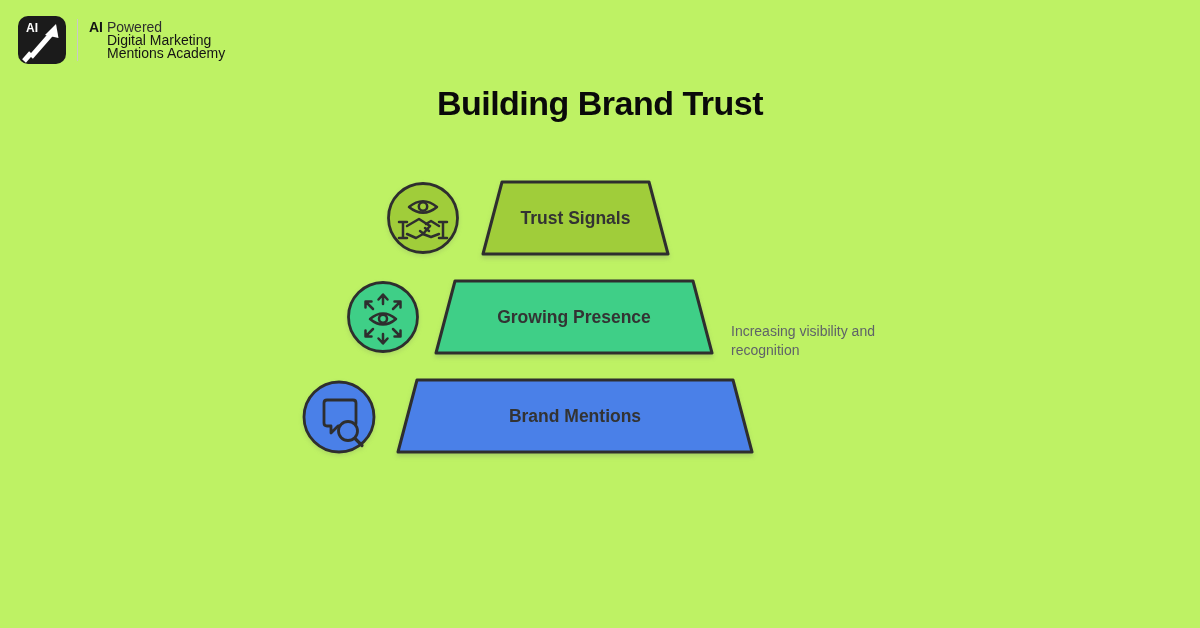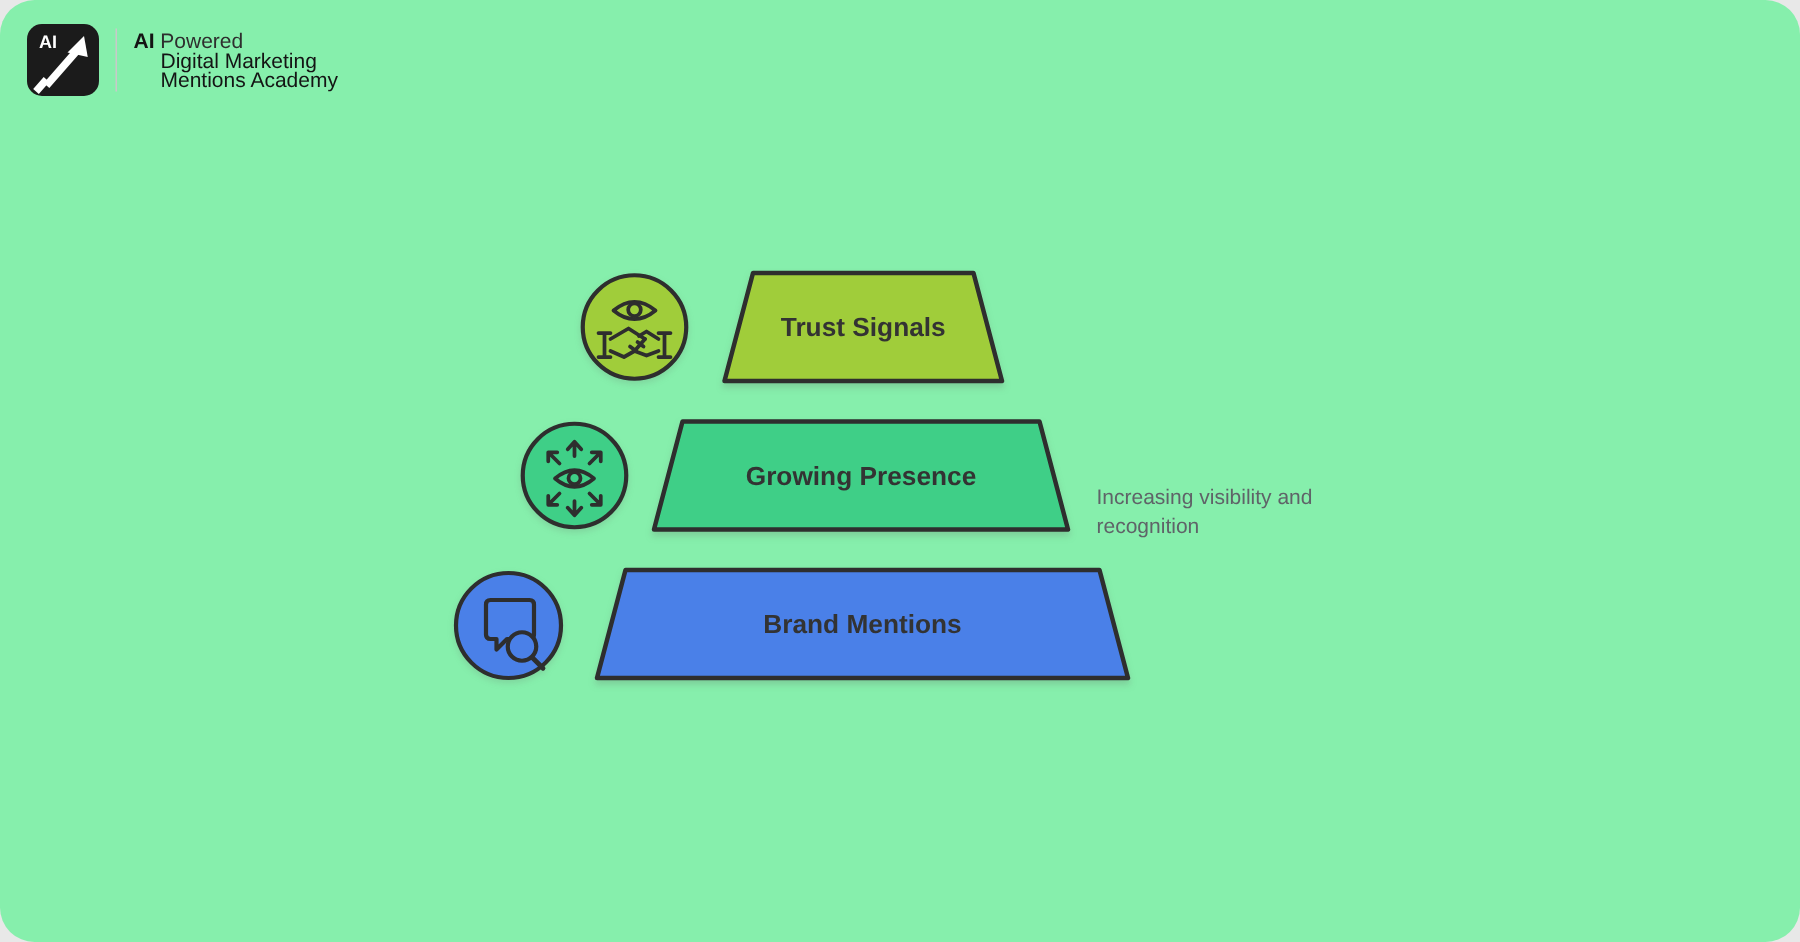--- a/index.html
+++ b/index.html
@@ -1,19 +1,19 @@
 <!DOCTYPE html>
 <html><head>
 <meta charset="utf-8">
 <style>
   html,body{margin:0;padding:0;}
   body{background:#e8e8e8;font-family:"Liberation Sans",sans-serif;}
   .canvas{
-    position:relative;width:1200px;height:628px;background:#86efac;
-    overflow:hidden;margin:0 auto;border-radius:23px;
+    position:relative;width:1200px;height:628px;background:#bef264;
+    overflow:hidden;margin:0 auto;
   }
   
   .logo-wrap{position:absolute;left:18px;top:16px;display:flex;align-items:center;}
   .logo-box{
     width:48px;height:48px;background:#1b1b1b;border-radius:10px;
     position:relative;flex:0 0 auto;
   }
   .logo-box svg{position:absolute;left:0;top:0;}
   .logo-divider{width:1px;height:42px;background:#c9c9c9;margin-left:11px;}
   .logo-text{margin-left:11px;line-height:13px;padding-top:1px;}
@@ -64,20 +64,21 @@
       </svg>
     </div>
     <div class="logo-divider"></div>
     <div class="logo-text">
       <div class="logo-line1"><span class="b">AI</span><span> Powered</span></div>
       <div class="logo-line2">Digital Marketing</div>
       <div class="logo-line2">Mentions Academy</div>
     </div>
   </div>
 
+  <div class="title">Building Brand Trust</div>
 
   <svg class="icon-svg icon-1" width="74" height="74" viewBox="0 0 74 74">
     <circle cx="37" cy="37" r="34.5" stroke="#2e2e2e" stroke-width="2.8" fill="#a0cd3a"></circle>
     <path class="stroke" d="M23 26 Q37 14.5 51 26 Q37 37.5 23 26 Z"></path>
     <circle class="stroke" cx="37" cy="25.5" r="4.2"></circle>
     <path class="stroke" d="M13 41 h8 M17 41 v16 M13 57 h8"></path>
     <path class="stroke" d="M53 41 h8 M57 41 v16 M53 57 h8"></path>
     <path class="stroke" d="M21 45 L33 38 L44 45"></path>
     <path class="stroke" d="M21 53 L30 57 L37 53 L44 45"></path>
     <path class="stroke" d="M53 45 L45 40 L40 43"></path>

